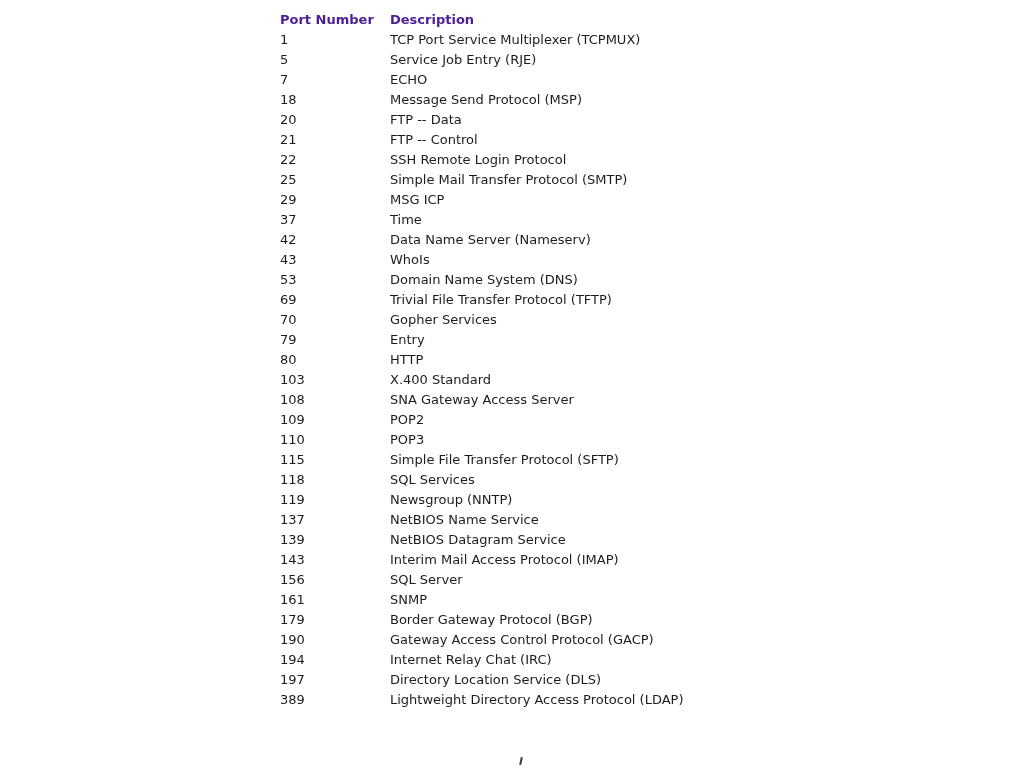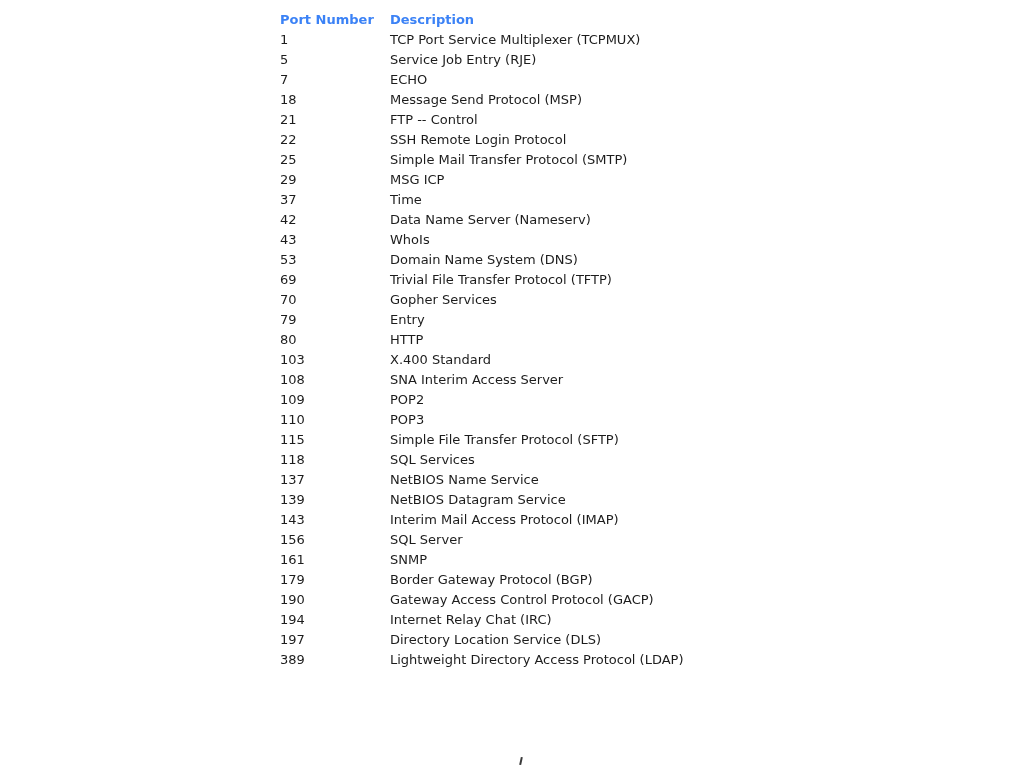--- a/index.html
+++ b/index.html
@@ -34,21 +34,21 @@
     margin: 0;
     height: 20px;
     line-height: 20px;
     text-align: left;
     vertical-align: middle;
     white-space: nowrap;
     font-size: 13px;
   }
   table.port-table th {
     font-weight: bold;
-    color: #3b82f6;
+    color: #4c1d95;
   }
   table.port-table th:first-child,
   table.port-table td:first-child {
     width: 110px;
     min-width: 110px;
   }
   table.port-table td {
     color: #1c1c1c;
     font-weight: normal;
   }
@@ -84,20 +84,24 @@
         </tr>
         <tr>
           <td>7</td>
           <td>ECHO</td>
         </tr>
         <tr>
           <td>18</td>
           <td>Message Send Protocol (MSP)</td>
         </tr>
         <tr>
+          <td>20</td>
+          <td>FTP -- Data</td>
+        </tr>
+        <tr>
           <td>21</td>
           <td>FTP -- Control</td>
         </tr>
         <tr>
           <td>22</td>
           <td>SSH Remote Login Protocol</td>
         </tr>
         <tr>
           <td>25</td>
           <td>Simple Mail Transfer Protocol (SMTP)</td>
@@ -137,37 +141,41 @@
         <tr>
           <td>80</td>
           <td>HTTP</td>
         </tr>
         <tr>
           <td>103</td>
           <td>X.400 Standard</td>
         </tr>
         <tr>
           <td>108</td>
-          <td>SNA Interim Access Server</td>
+          <td>SNA Gateway Access Server</td>
         </tr>
         <tr>
           <td>109</td>
           <td>POP2</td>
         </tr>
         <tr>
           <td>110</td>
           <td>POP3</td>
         </tr>
         <tr>
           <td>115</td>
           <td>Simple File Transfer Protocol (SFTP)</td>
         </tr>
         <tr>
           <td>118</td>
           <td>SQL Services</td>
+        </tr>
+        <tr>
+          <td>119</td>
+          <td>Newsgroup (NNTP)</td>
         </tr>
         <tr>
           <td>137</td>
           <td>NetBIOS Name Service</td>
         </tr>
         <tr>
           <td>139</td>
           <td>NetBIOS Datagram Service</td>
         </tr>
         <tr>

